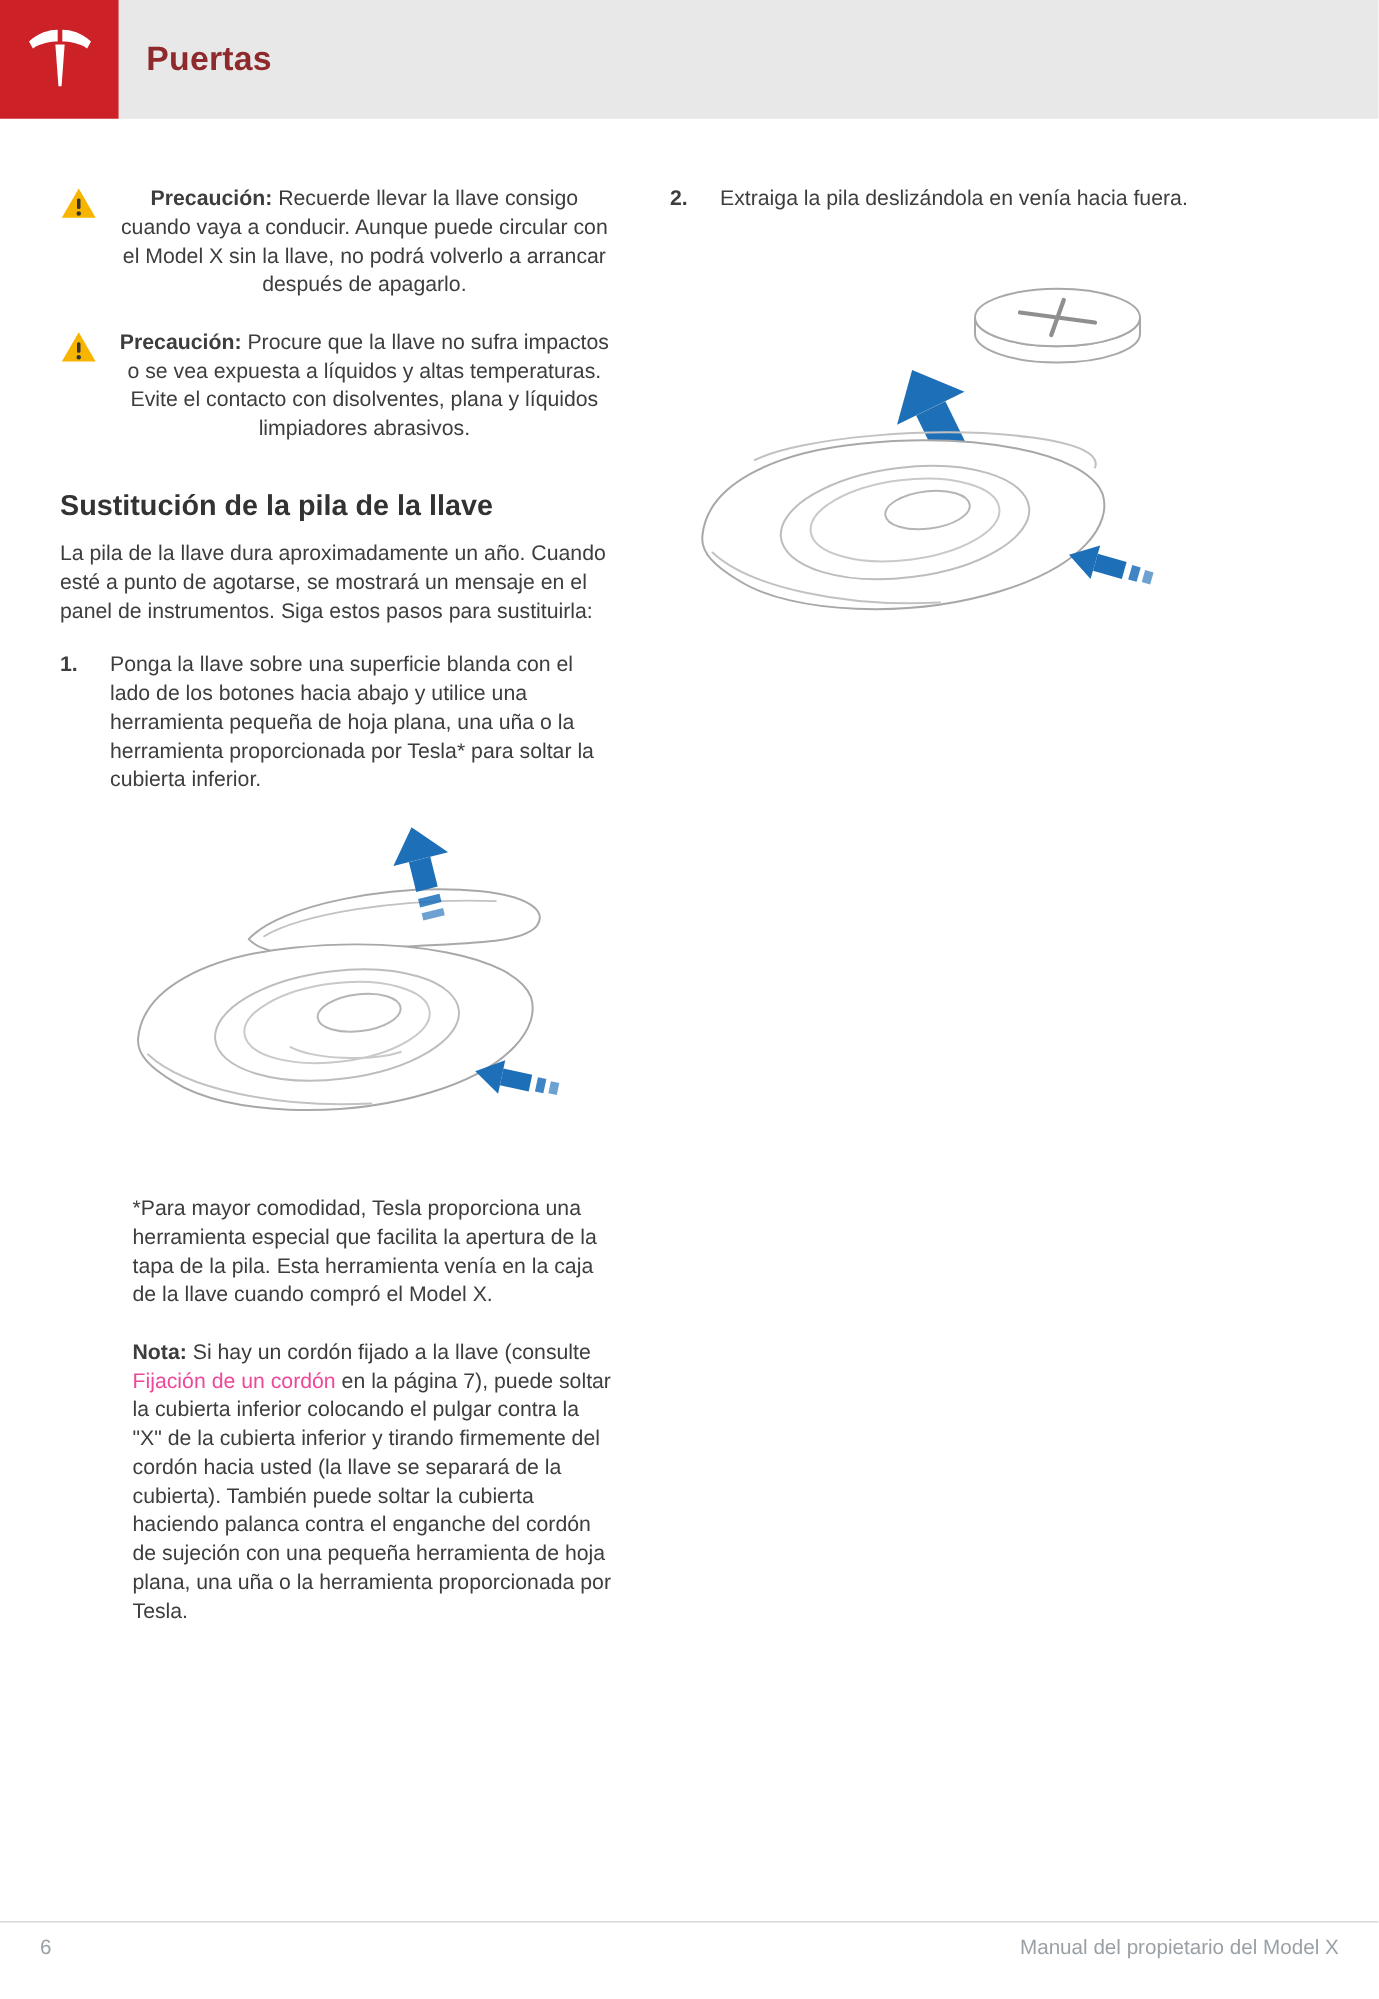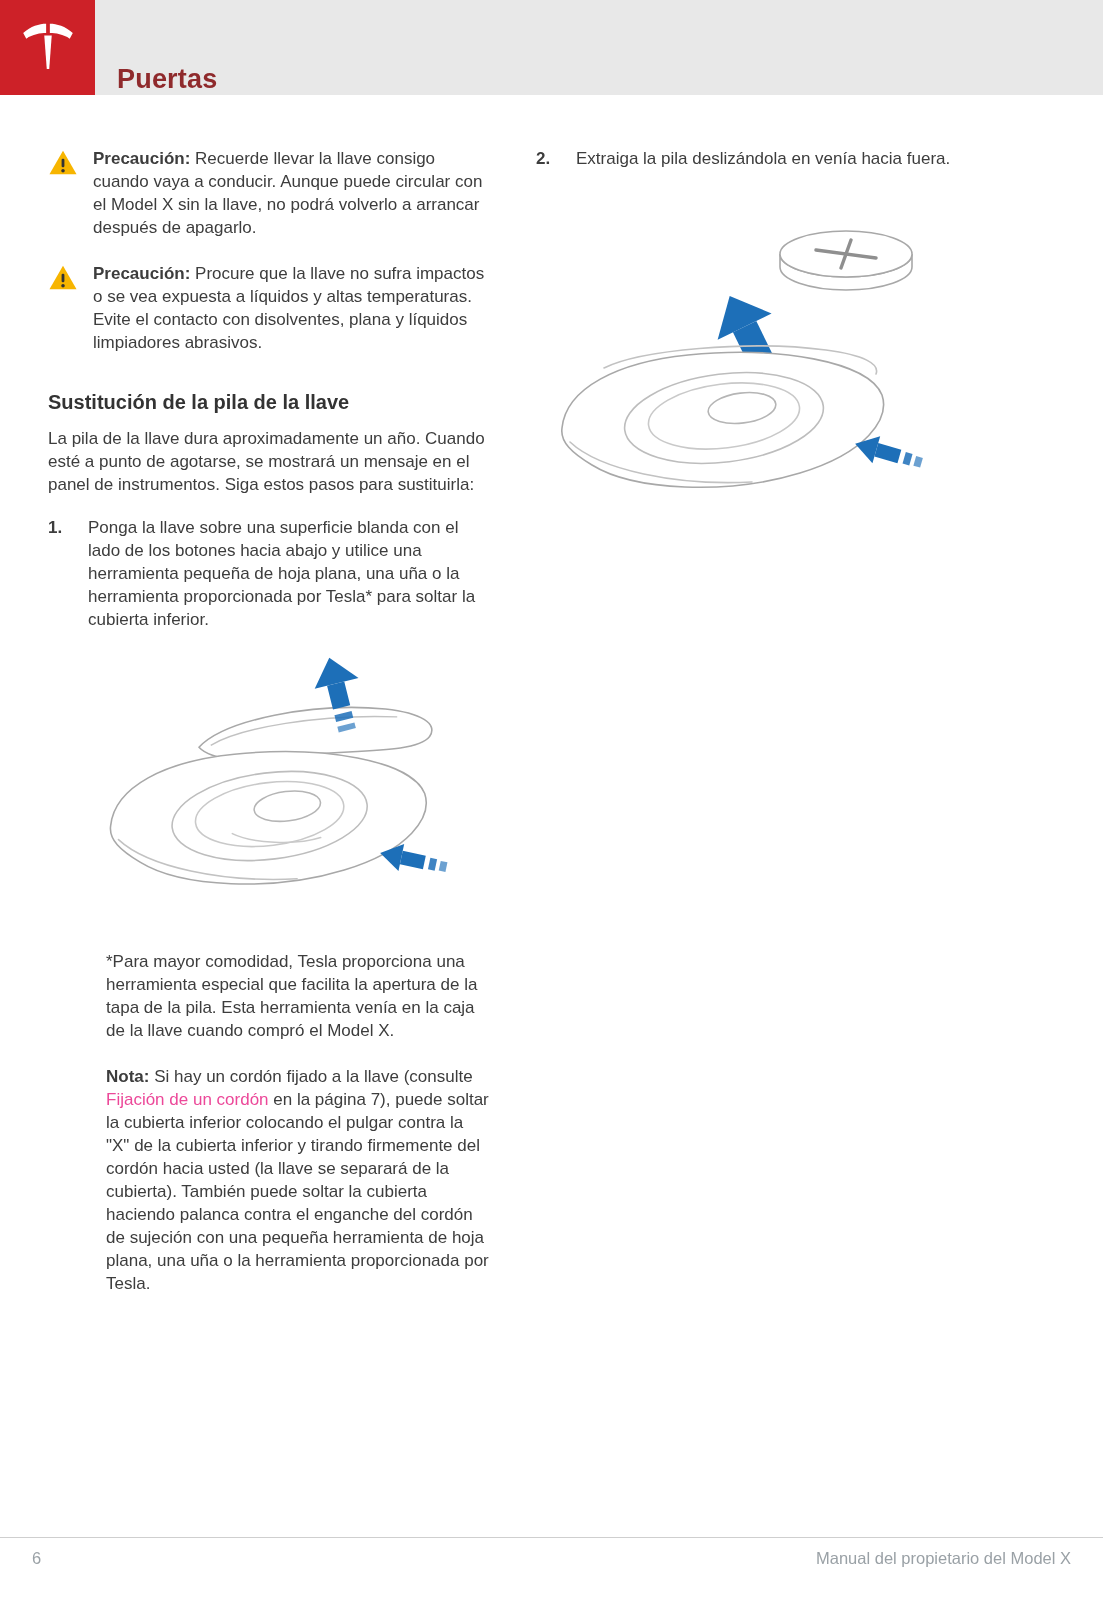--- a/index.html
+++ b/index.html
@@ -18,46 +18,46 @@
   .header { display: flex; height: 95px; }
   .logo {
     width: 95px; height: 95px;
     background: #cd2128;
     display: flex; align-items: center; justify-content: center;
     flex: none;
   }
   .header-bar {
     flex: 1;
     background: #e8e8e8;
-    display: flex; align-items: flex-end;
+    display: flex; align-items: center;
     padding-left: 22px;
   }
   .chapter-title {
     margin: 0;
     font-size: 27px;
     font-weight: bold;
     color: #8f2a2c;
     letter-spacing: 0.2px;
   }
 
   
   .content { display: flex; padding: 52px 48px 0 48px; gap: 46px; }
   .col-left { width: 442px; flex: none; }
   .col-right { flex: 1; min-width: 0; }
 
   p { margin: 0; }
   .body-text { font-size: 17px; line-height: 23px; }
   .bold { font-weight: bold; }
 
-  .caution { display: flex; gap: 15px; margin-bottom: 23px; }
+  .caution { display: flex; gap: 15px; margin-bottom: 23px; text-align: center; }
   .caution-icon { flex: none; width: 30px; padding-top: 2px; }
 
   .section-heading {
     margin: 37px 0 13px 0;
-    font-size: 20px;
+    font-size: 23px;
     font-weight: bold;
     color: #333333;
   }
   .intro { margin-bottom: 20px; }
 
   .step { display: flex; margin-bottom: 6px; }
   .step-num { flex: none; width: 40px; font-weight: bold; }
   .step-body { flex: 1; }
 
   figure { margin: 0; }

